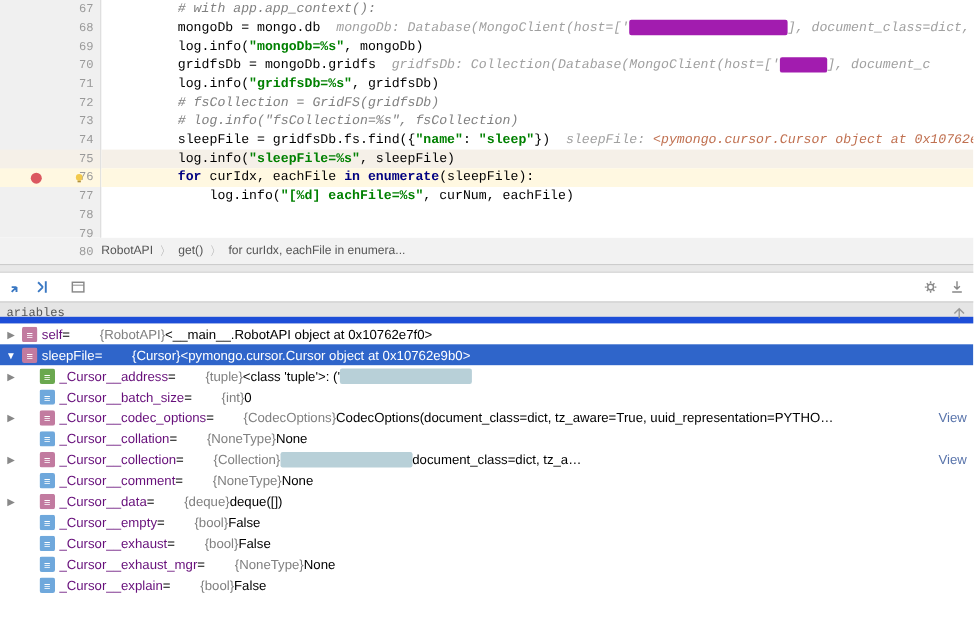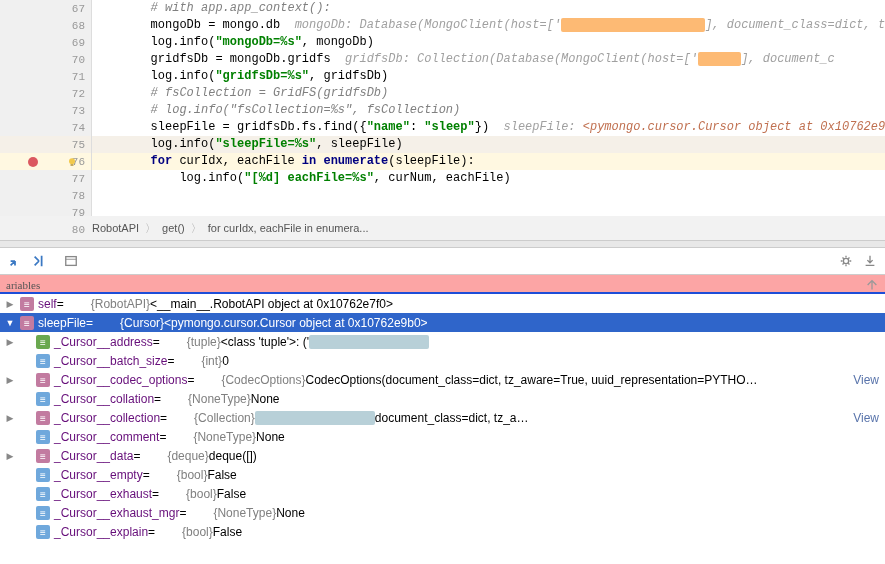--- a/index.html
+++ b/index.html
@@ -43,32 +43,32 @@
     width: 12px; height: 12px;
   }
   .code-area {
     flex: 1;
     overflow: hidden;
     position: relative;
   }
   .code-line {
     height: 17px;
     white-space: pre;
-    padding-left: 1px;
+    padding-left: 12px;
     line-height: 17px;
   }
   .line-hl { background: #fff8e1; }
   .line-hl2 { background: #f5f0e8; }
   .c-comment { color: #808080; font-style: italic; }
   .c-str { color: #008000; font-weight: bold; }
   .c-kw { color: #000080; font-weight: bold; }
   .c-num { color: #0000ff; }
   .c-hint { color: #a0a0a0; font-style: italic; }
   .c-hint2 { color: #c07050; font-style: italic; }
-  .redact { background: #fdba74; color: transparent; border-radius: 2px; }
+  .redact { background: #a21caf; color: transparent; border-radius: 2px; }
   .breadcrumb-bar {
     height: 24px;
     background: #f2f2f2;
     display: flex;
     align-items: center;
     padding-left: 92px;
     gap: 6px;
     font-family: 'Helvetica Neue', Arial, sans-serif;
     font-size: 11px;
     color: #555;
@@ -86,28 +86,28 @@
     align-items: center;
     justify-content: space-between;
     padding: 0 8px;
     background: #fff;
   }
   .tb-left { display: flex; gap: 10px; align-items: center; }
   .tb-right { display: flex; gap: 10px; align-items: center; }
   .icon { width: 14px; height: 14px; display: inline-block; }
   .variables-header {
     height: 20px;
-    background: #fca5a5;
-    font-family: Liberation Serif, serif;
+    background: #e5e5e5;
+    font-family: Liberation Mono, monospace;
     font-size: 11px;
     color: #555;
     padding-left: 6px;
     line-height: 20px;
     border-top: 1px solid #ccc;
-    border-bottom: 2px solid #1d4ed8;
+    border-bottom: 6px solid #1d4ed8;
     position: relative;
   }
   .var-pane {
     font-family: 'Helvetica Neue', Arial, sans-serif;
     font-size: 12px;
     overflow: hidden;
   }
   .var-row {
     display: flex;
     align-items: center;

